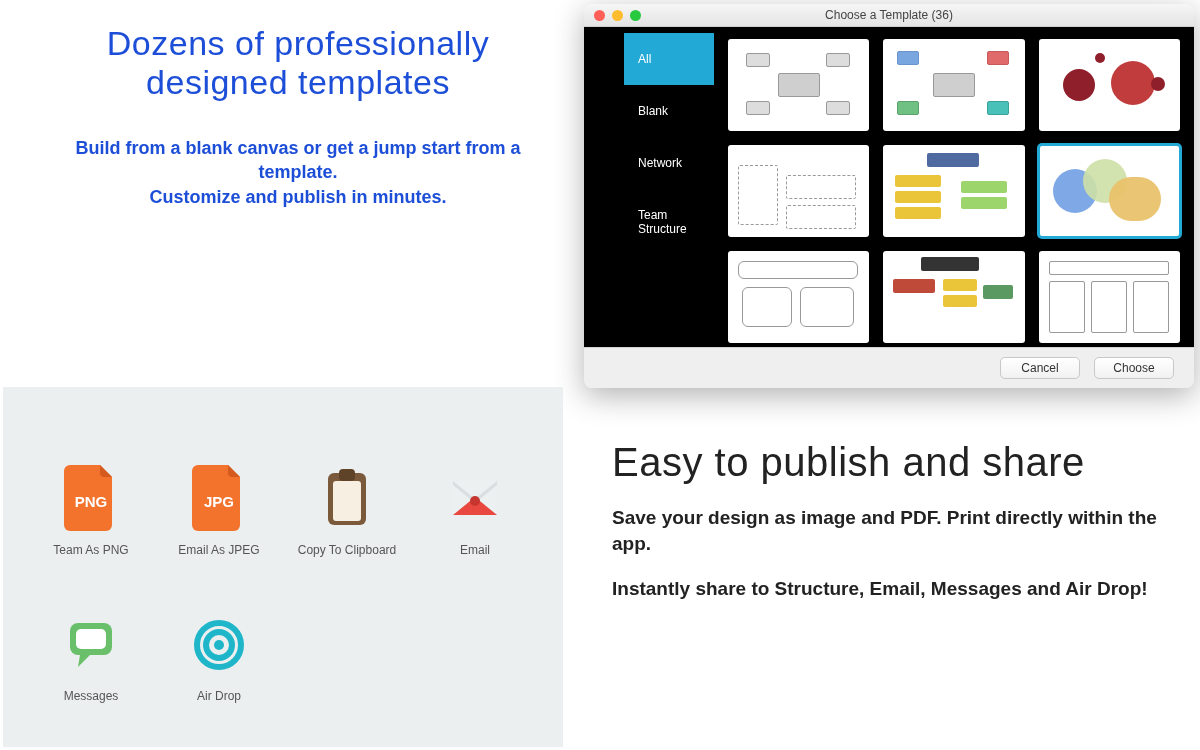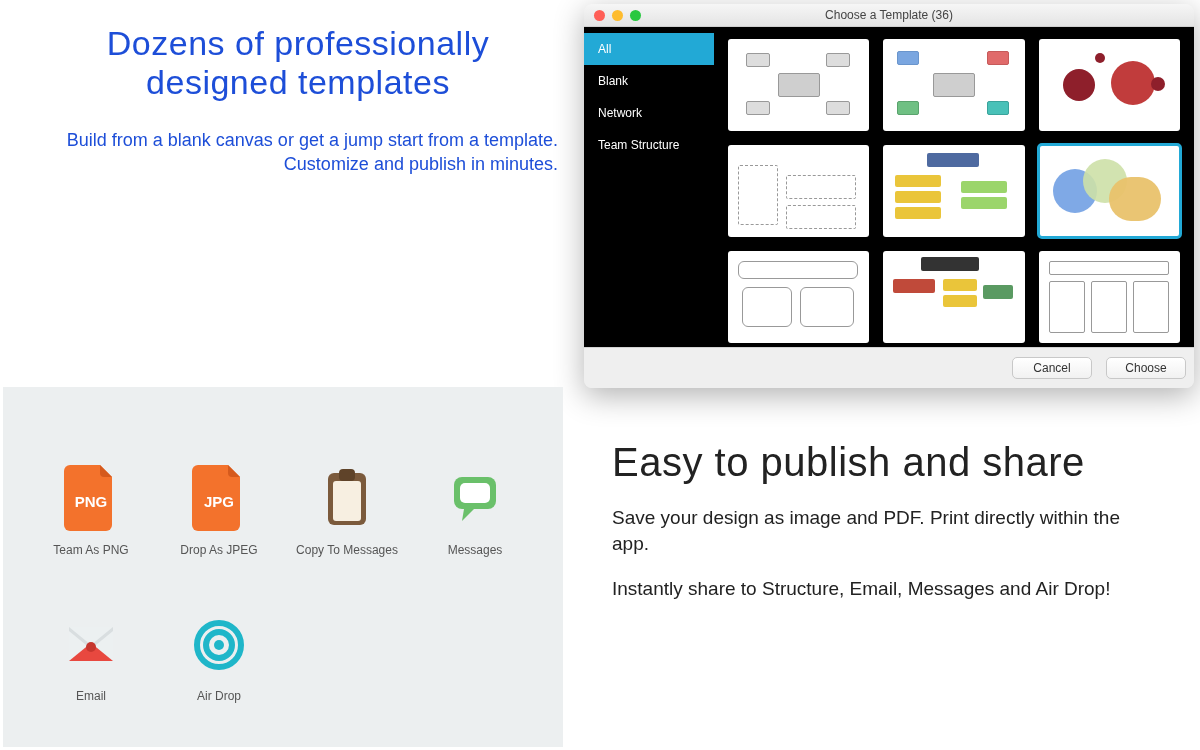--- a/index.html
+++ b/index.html
@@ -1,21 +1,21 @@
 <!DOCTYPE html>
 <html><head>
 <meta charset="utf-8">
 <style>
   * { margin: 0; padding: 0; box-sizing: border-box; }
   body { width: 1200px; height: 750px; font-family: "Avenir Next", "Century Gothic", sans-serif; background: #fff; position: relative; overflow: hidden; }
 
   
   .hero { position: absolute; left: 38px; top: 24px; width: 520px; text-align: center; color: #1d4ed8; }
   .hero h1 { font-weight: 300; font-size: 34px; line-height: 1.15; letter-spacing: .5px; }
-  .hero p  { margin-top: 26px; font-weight: 400; font-size: 18px; line-height: 1.35; text-align: right; }
+  .hero p  { margin-top: 34px; font-weight: 700; font-size: 18px; line-height: 1.35; }
 
   
   .chooser {
     position: absolute; top: 4px; right: 6px;
     width: 610px; height: 384px;
     background: #efefef; border-radius: 8px;
     box-shadow: 0 8px 30px rgba(0,0,0,.30);
     display: flex; flex-direction: column; overflow: hidden;
     font-family: -apple-system, "Helvetica Neue", sans-serif;
   }
@@ -25,36 +25,36 @@
     display: flex; align-items: center; position: relative;
     font-size: 12px; color: #444; justify-content: flex-end;
   }
   .traffic { position: absolute; left: 10px; top: 6px; display: flex; gap: 7px; }
   .dot { width: 11px; height: 11px; border-radius: 50%; }
   .dot.r { background:#ff5f57; } .dot.y { background:#febc2e; } .dot.g { background:#28c840; }
   .titlebar .ttl { margin: 0 auto; }
 
   .chooser-body { flex: 1; display: flex; background: #000; }
   .sidebar { width: 130px; background: #000; color: #fff; font-size: 12px; padding-top: 6px; }
-  .sidebar .item { padding: 9px 14px; cursor: pointer; }
+  .sidebar .item { padding: 19px 14px; cursor: pointer; margin-left: 40px; }
   .sidebar .item.active { background: #22a9d6; }
 
   .gallery { flex: 1; background: #000; padding: 12px 14px 4px 14px;
              display: grid; grid-template-columns: repeat(3, 1fr); gap: 14px 14px;
              overflow: hidden; }
   .thumb { background: #fff; border-radius: 3px; height: 92px; position: relative; overflow: hidden; }
   .thumb.selected { outline: 3px solid #22a9d6; outline-offset: -1px; }
 
   
   .thumb .box { position:absolute; border:1px solid #999; background:#ddd; border-radius:2px; }
   .thumb .blob { position:absolute; border-radius:50%; }
 
   .footer {
     height: 42px; background: #efefef; border-top: 1px solid #d3d3d3;
-    display:flex; align-items:center; justify-content:flex-end; padding-right:8px; gap:14px;
+    display:flex; align-items:center; justify-content:flex-end; padding-right:20px; gap:14px;
   }
   .btn {
     min-width: 80px; padding: 3px 16px; font-size: 12px; color:#333;
     background: linear-gradient(#fff,#f1f1f1); border:1px solid #c8c8c8;
     border-radius: 5px; cursor:pointer; text-align:center;
   }
 
   
   .share {
     position:absolute; left:3px; bottom:3px; width:560px; height:360px;
@@ -66,21 +66,21 @@
     justify-items:center;
   }
   .share-item { display:flex; flex-direction:column; align-items:center; gap:12px;
                 font-size:12px; color:#555; font-family:"Helvetica Neue",sans-serif; cursor:pointer; }
   .share-item .ico { width:54px; height:74px; display:flex; align-items:flex-end; justify-content:center; }
   .share-item svg { width:54px; height:66px; }
 
   
   .publish { position:absolute; left:612px; top:440px; width:550px; color:#222; }
   .publish h2 { font-weight:300; font-size:40px; letter-spacing:.5px; }
-  .publish p  { margin-top:20px; font-weight:400; font-size:19px; line-height:1.35; }
+  .publish p  { margin-top:20px; font-weight:700; font-size:19px; line-height:1.35; }
 </style>
 </head>
 <body>
 
 <div class="hero">
   <h1>
     <span>Dozens of professionally</span><br>
     <span>designed templates</span>
   </h1>
   <p>
@@ -191,61 +191,61 @@
     </div>
 
     <div class="share-item">
       <div class="ico">
         <svg viewBox="0 0 54 66">
           <path d="M6 0h30l12 12v48a6 6 0 0 1-6 6H6a6 6 0 0 1-6-6V6a6 6 0 0 1 6-6z" fill="#f3722c"></path>
           <path d="M36 0l12 12H40a4 4 0 0 1-4-4V0z" fill="#d55a1d"></path>
           <text x="27" y="42" text-anchor="middle" fill="#fff" font-family="Arial" font-weight="bold" font-size="15">JPG</text>
         </svg>
       </div>
-      <span>Drop As JPEG</span>
+      <span>Email As JPEG</span>
     </div>
 
 
     <div class="share-item">
       <div class="ico">
         <svg viewBox="0 0 54 66">
           <rect x="8" y="8" width="38" height="52" rx="6" fill="#7b5a3c"></rect>
           <rect x="13" y="16" width="28" height="40" rx="3" fill="#f7efe1"></rect>
           <rect x="19" y="4" width="16" height="12" rx="4" fill="#5f4329"></rect>
         </svg>
       </div>
-      <span>Copy To Messages</span>
-    </div>
-
-    <div class="share-item">
-      <div class="ico">
-        <svg viewBox="0 0 54 66">
-          <rect x="6" y="12" width="42" height="32" rx="8" fill="#6ac06a"></rect>
-          <rect x="12" y="18" width="30" height="20" rx="5" fill="#fff"></rect>
-          <path d="M16 44l-2 12 12-12z" fill="#6ac06a"></path>
-        </svg>
-      </div>
-      <span>Messages</span>
+      <span>Copy To Clipboard</span>
     </div>
 
     <div class="share-item">
       <div class="ico">
         <svg viewBox="0 0 54 66">
           <rect x="5" y="16" width="44" height="34" rx="4" fill="#ecf0f1"></rect>
           <path d="M5 16l22 18 22-18v4L27 38 5 20z" fill="#d9dee0"></path>
           <path d="M5 50l22-18 22 18z" fill="#e8483f"></path>
           <circle cx="27" cy="36" r="5" fill="#c6362e"></circle>
         </svg>
       </div>
       <span>Email</span>
     </div>
 
     <div class="share-item">
       <div class="ico">
         <svg viewBox="0 0 54 66">
+          <rect x="6" y="12" width="42" height="32" rx="8" fill="#6ac06a"></rect>
+          <rect x="12" y="18" width="30" height="20" rx="5" fill="#fff"></rect>
+          <path d="M16 44l-2 12 12-12z" fill="#6ac06a"></path>
+        </svg>
+      </div>
+      <span>Messages</span>
+    </div>
+
+    <div class="share-item">
+      <div class="ico">
+        <svg viewBox="0 0 54 66">
           <circle cx="27" cy="34" r="22" fill="none" stroke="#1fb6c9" stroke-width="6"></circle>
           <circle cx="27" cy="34" r="13" fill="none" stroke="#1fb6c9" stroke-width="6"></circle>
           <circle cx="27" cy="34" r="5" fill="#1fb6c9"></circle>
         </svg>
       </div>
       <span>Air Drop</span>
     </div>
   </div>
 </div>
 

